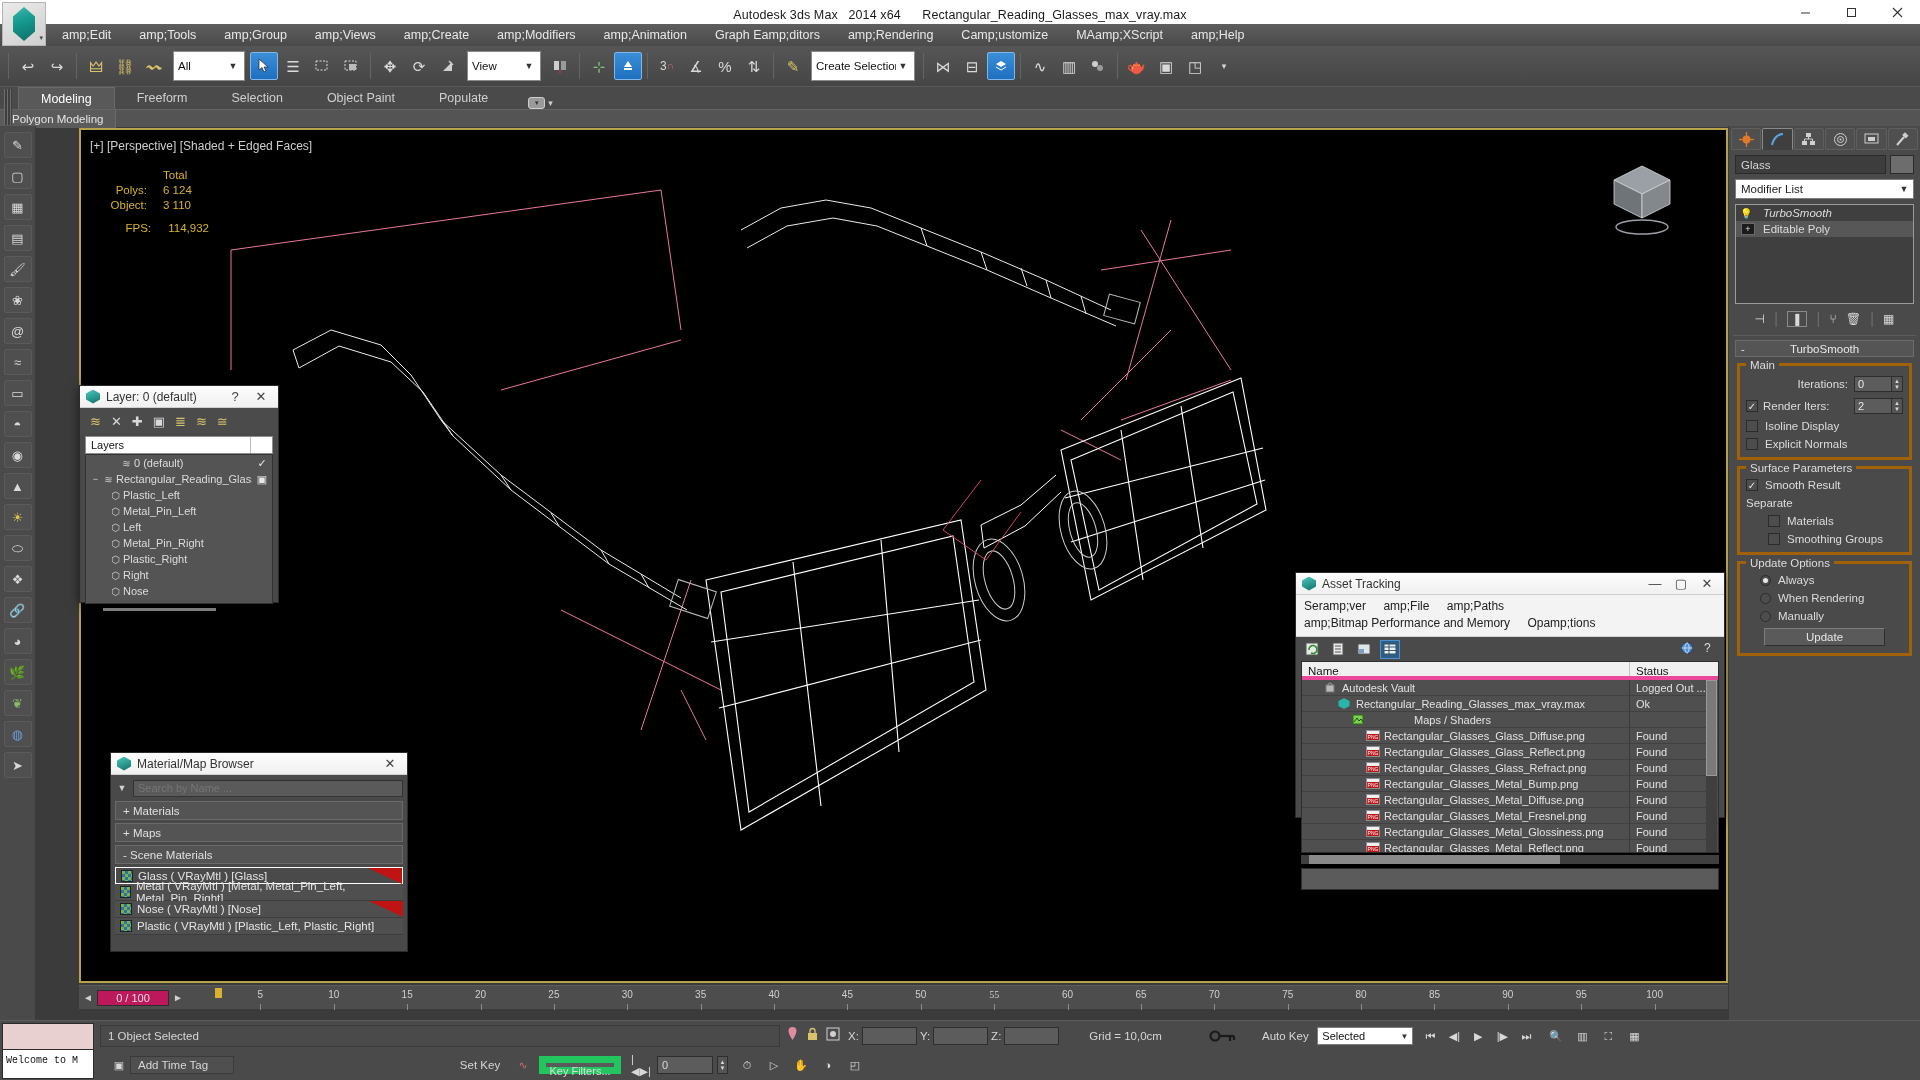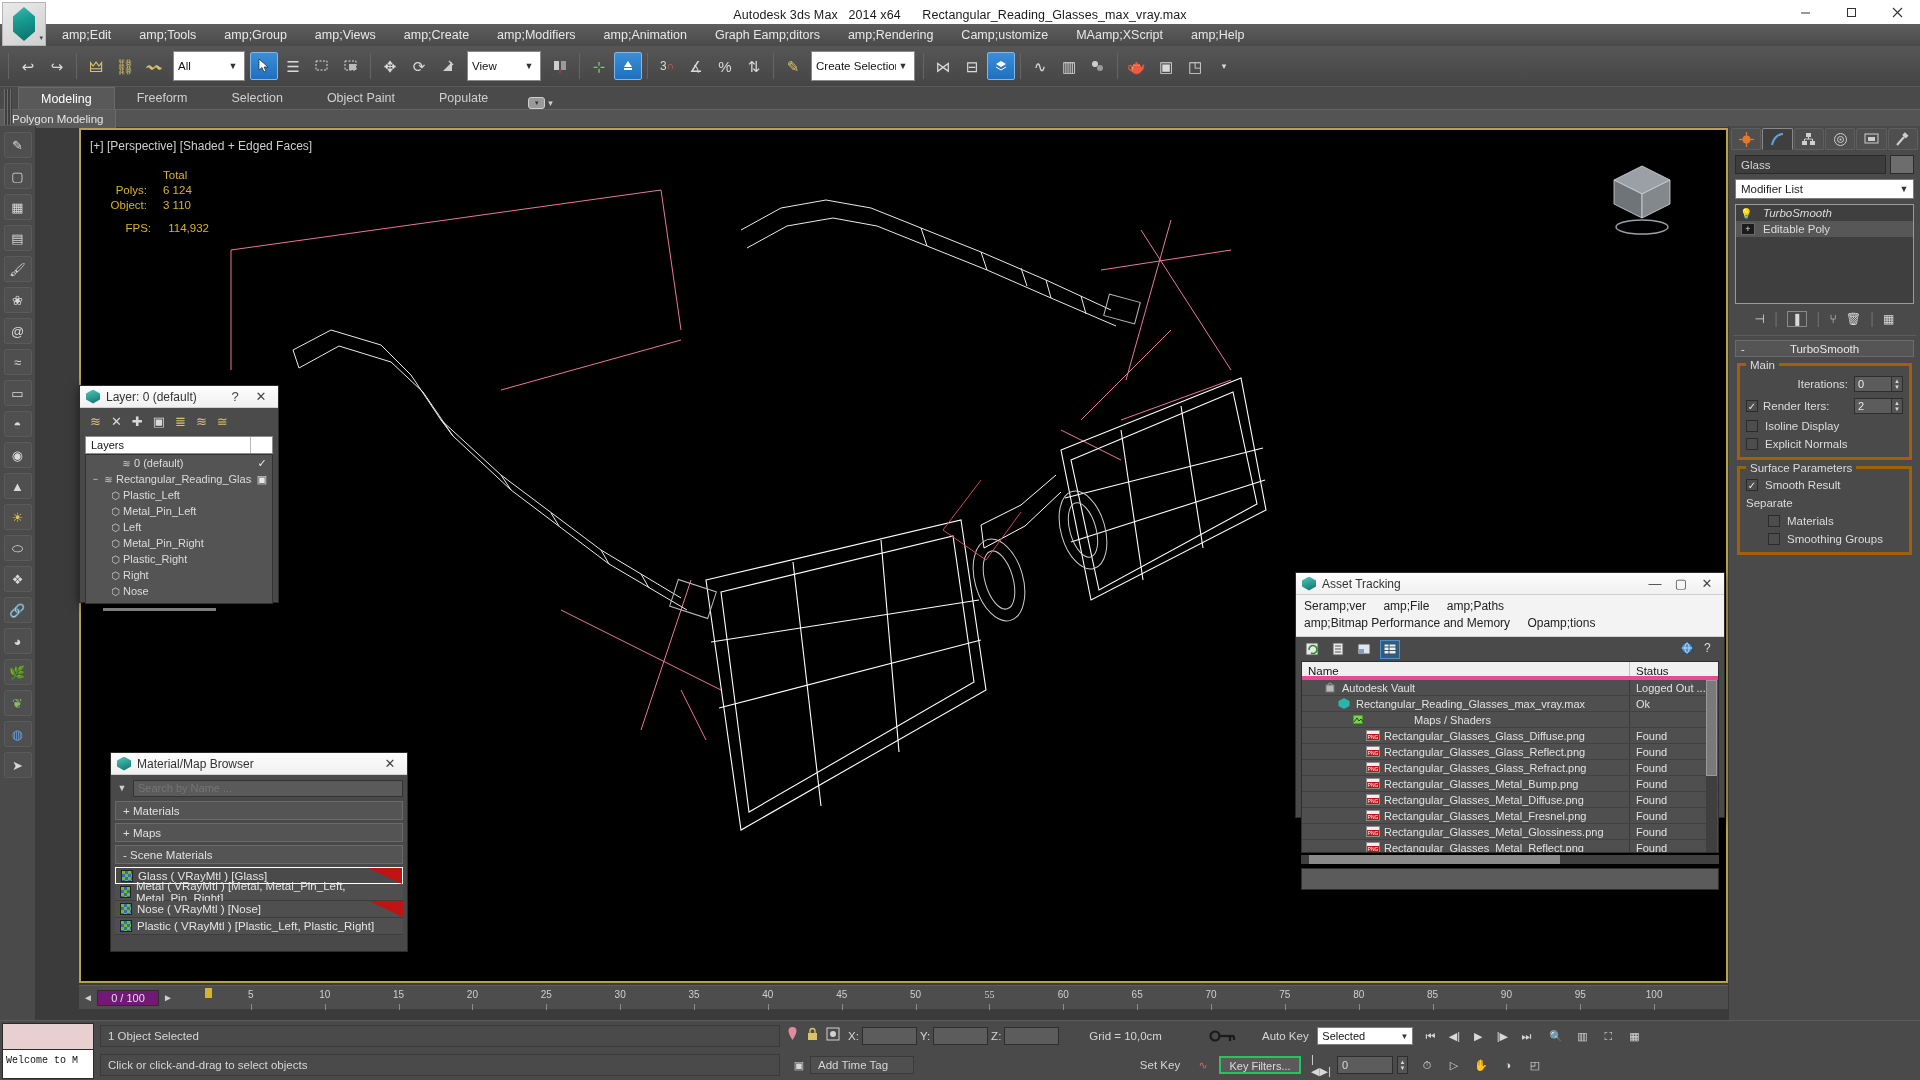--- a/index.html
+++ b/index.html
@@ -277,21 +277,21 @@
          display:flex;align-items:center;justify-content:center; flex:0 0 auto; }
   .rad .d { width:5px;height:5px;border-radius:50%;background:#e8e8e8; }
   .btn3d { background:#5a5a5a; border:1px solid #2e2e2e; border-top-color:#7d7d7d;
            border-left-color:#7d7d7d; color:#e6e6e6; font-size:11.5px; text-align:center;
            padding:2px 0; }
 
   
   .trackbar { position:absolute; left:79px; top:985px; right:192px; height:24px;
               background:#4d4d4d; border-top:1px solid #5c5c5c; display:flex; align-items:center; }
   .tb-prev { width:18px; text-align:center; font-size:10px; color:#d0d0d0; }
-  .tb-frame { width:62px; height:16px; background:#701a75; border:1px solid #2d2d2d;
+  .tb-frame { width:72px; height:16px; background:#be185d; border:1px solid #2d2d2d;
               font-size:11px; color:#e0e0e0; text-align:center; line-height:15px; }
   .tb-next { width:18px; text-align:center; font-size:10px; color:#d0d0d0; }
   .tb-ruler { flex:1; height:24px; position:relative; }
   .tick { position:absolute; bottom:0; width:1px; height:6px; background:#8b8b8b; }
   .ticklbl { position:absolute; top:3px; font-size:10px; color:#cfcfcf; transform:translateX(-50%); }
   .slider-mark { position:absolute; top:2px; width:7px; height:10px; background:#d9b32e; }
 
   
   .statuswrap { position:absolute; left:0; bottom:0; width:1920px; height:60px;
                 background:#4a4a4a; border-top:1px solid #5c5c5c; }
@@ -312,21 +312,21 @@
   .xyz .ax { font-size:11.5px; color:#d6d6d6; }
   .xyz .fld { width:55px; height:18px; background:#5c5c5c; border:1px solid #2e2e2e; }
   .grid-lbl { margin-left:22px; font-size:11.5px; color:#d6d6d6; width:112px;
               padding-left:8px; }
   .keybox { font-size:11.5px; color:#d6d6d6; }
   .sel-combo { width:96px; height:18px; background:#fff; border:1px solid #7d7d7d;
                color:#111; font-size:11px; display:flex; align-items:center; padding-left:4px; }
   .sel-combo .dn { margin-left:auto; width:16px; text-align:center; font-size:8px; color:#333; }
   .pbtn { width:22px; height:20px; display:flex; align-items:center; justify-content:center;
           font-size:11px; color:#d8d8d8; }
-  .keyfilters { width:82px; height:18px; background:#5a5a5a; border:2px solid #22c55e;
+  .keyfilters { width:82px; height:18px; background:#5a5a5a; border:7px solid #22c55e;
                 font-size:11px; color:#dcdcdc; text-align:center; line-height:17px; }
   .spinner-sm { width:56px; height:18px; background:#5c5c5c; border:1px solid #2e2e2e;
                 color:#d8d8d8; font-size:11px; padding-left:4px; line-height:17px; }
   .tt-btn { width:104px; height:18px; background:#4f4f4f; border:1px solid #3a3a3a;
             font-size:11.5px; color:#d6d6d6; line-height:17px; padding-left:7px; }
   .lock-grp { display:flex; align-items:center; gap:7px; margin-left:6px; }
 </style>
 </head>
 <body>
 
@@ -1116,20 +1116,38 @@
       <div class="crow" style="padding-left:22px;">
         <span class="chk"></span>
         <span>Materials</span>
       </div>
       <div class="crow" style="padding-left:22px;margin-bottom:0;">
         <span class="chk"></span>
         <span>Smoothing Groups</span>
       </div>
     </div>
 
+    <div class="grp">
+      <span class="gl">Update Options</span>
+      <div class="crow" style="padding-left:14px;">
+        <span class="rad">
+            <span class="d"></span>
+          </span>
+        <span>Always</span>
+      </div>
+      <div class="crow" style="padding-left:14px;">
+        <span class="rad"></span>
+        <span>When Rendering</span>
+      </div>
+      <div class="crow" style="padding-left:14px;">
+        <span class="rad"></span>
+        <span>Manually</span>
+      </div>
+      <div class="btn3d" style="margin:0 18px;">Update</div>
+    </div>
   </div>
 
   <div class="trackbar">
     <div class="tb-prev">◄</div>
     <div class="tb-frame">0 / 100</div>
     <div class="tb-next">►</div>
     <div class="tb-ruler" id="ruler">
       <div class="slider-mark" style="left:28px;"></div>
     <div class="tick" style="left: 4.7619%;"></div>
         <div class="ticklbl" style="left: 4.7619%;">5</div>
@@ -1232,21 +1250,20 @@
       </div>
       <div style="display:flex;align-items:center;margin-left:8px;gap:4px;">
         <span class="pbtn">🔍</span>
         <span class="pbtn">▥</span>
         <span class="pbtn">⛶</span>
         <span class="pbtn">▦</span>
       </div>
     </div>
 
     <div class="stat-row2">
-      <div class="stat-msg">Click or click-and-drag to select objects</div>
       <div style="display:flex;align-items:center;margin-left:8px;">
         <span class="pbtn">▣</span>
         <span class="tt-btn">Add Time Tag</span>
       </div>
       <div style="width:214px;"></div>
       <div class="keybox" style="width:64px;text-align:center;">Set Key</div>
       <div style="display:flex;align-items:center;gap:5px;">
         <span class="pbtn" style="color:#c86a6a;">∿</span>
         <span class="keyfilters">Key Filters...</span>
       </div>

